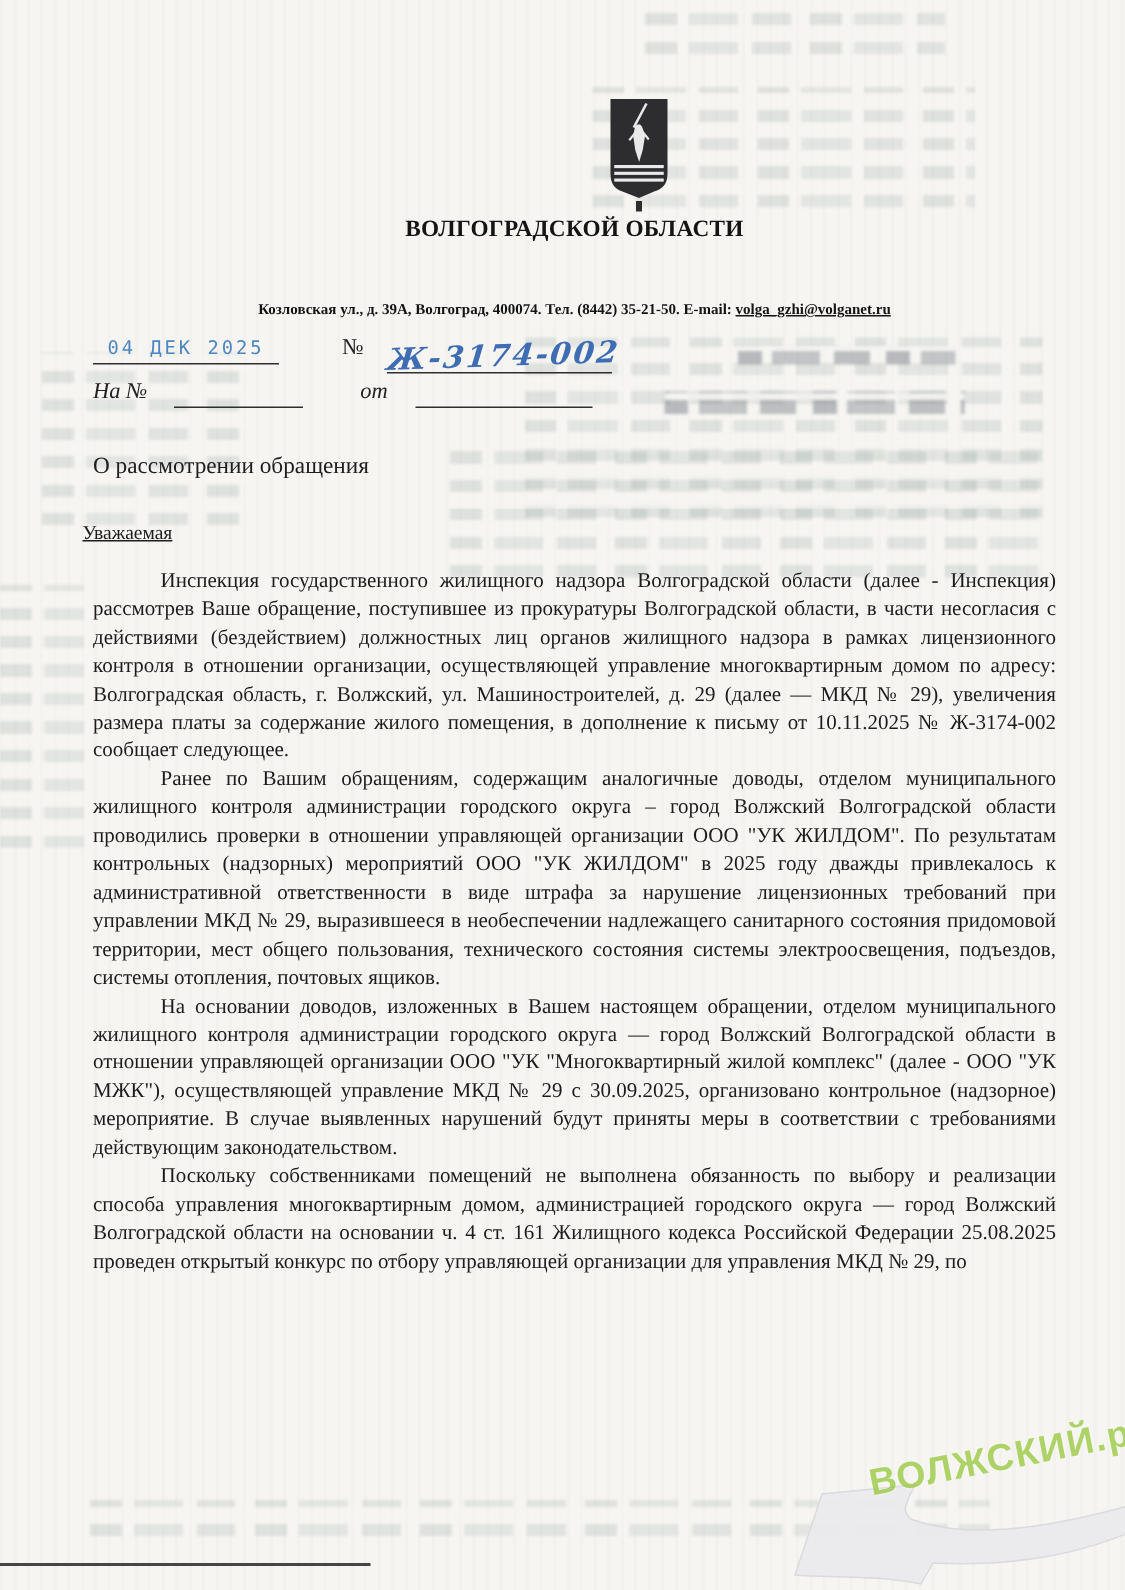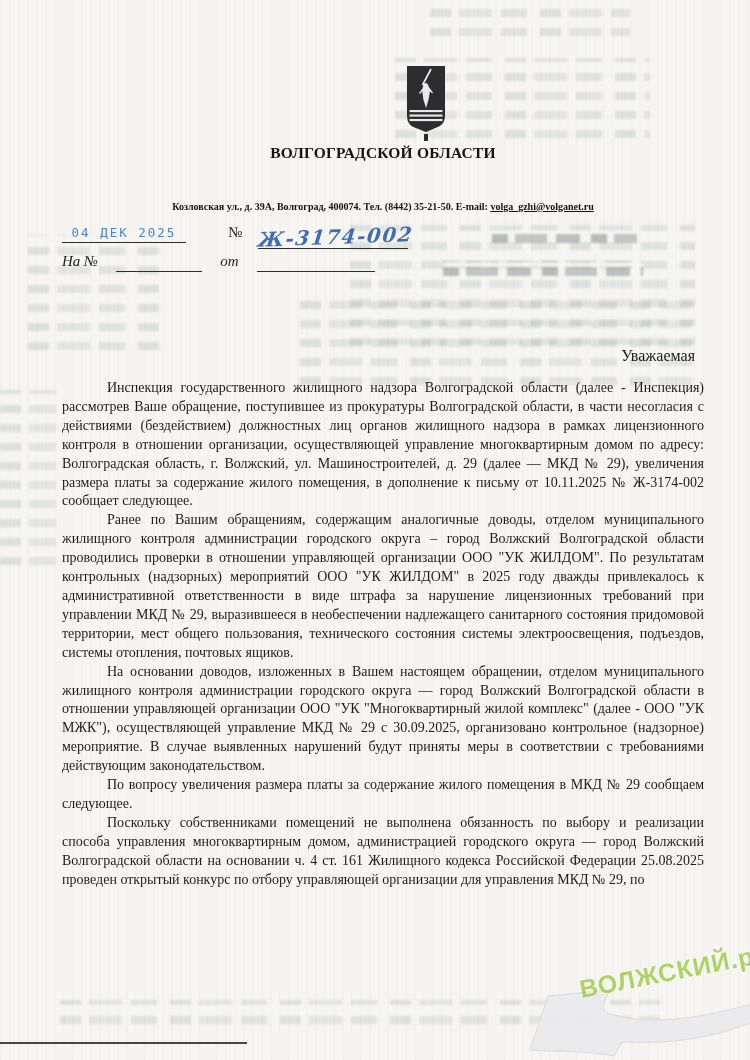--- a/index.html
+++ b/index.html
@@ -66,27 +66,27 @@
   .handwritten{
     position:absolute;left:0;right:0;bottom:-1px;
     font-family:"DejaVu Serif", serif;font-style:italic;font-weight:bold;
     font-size:20px;color:#3e6db4;letter-spacing:1.5px;
     transform:rotate(-2deg) skewX(-8deg);white-space:nowrap;
   }
   .ref-row2{margin-top:4px;font-style:italic;}
   .na-label{padding-bottom:1px;}
   .blank{display:inline-block;border-bottom:1.6px solid #2e2e2e;height:18px;}
   .blank.w1{width:86px;margin-left:8px;}
-  .ot-label{margin-left:8px;padding-bottom:1px;}
+  .ot-label{margin-left:28px;padding-bottom:1px;}
   .blank.w2{width:118px;margin-left:8px;}
   
   .subject{position:absolute;left:62px;top:302px;z-index:2;font-size:15.5px;color:#1d1d1d;}
   .salutation{
     position:absolute;left:55px;top:347px;width:640px;z-index:2;
-    text-align:right;font-size:16px;color:#1d1d1d;
+    text-align:left;font-size:13px;color:#1d1d1d;text-decoration:underline;
   }
   .body-text{
     position:absolute;left:62px;top:379px;width:642px;z-index:2;
     font-size:14px;line-height:18.9px;color:#1c1c1c;
   }
   .body-text p{margin:0;text-indent:45px;text-align:justify;}
   
   .bottom-rule{position:absolute;left:0;top:1042px;width:247px;height:2px;background:#454545;z-index:2;}
   
   .wm-swoosh{position:absolute;left:524px;top:988px;z-index:3;}
@@ -140,27 +140,27 @@
         </span>
     </div>
     <div class="ref-row ref-row2">
       <span class="na-label">На №</span>
       <span class="blank w1"></span>
       <span class="ot-label">от</span>
       <span class="blank w2"></span>
     </div>
   </div>
 
+  <div class="subject">О рассмотрении обращения</div>
   <div class="salutation">Уважаемая</div>
 
   <div class="body-text">
     <p>Инспекция государственного жилищного надзора Волгоградской области (далее - Инспекция) рассмотрев Ваше обращение, поступившее из прокуратуры Волгоградской области, в части несогласия с действиями (бездействием) должностных лиц органов жилищного надзора в рамках лицензионного контроля в отношении организации, осуществляющей управление многоквартирным домом по адресу: Волгоградская область, г. Волжский, ул. Машиностроителей, д. 29 (далее — МКД № 29), увеличения размера платы за содержание жилого помещения, в дополнение к письму от 10.11.2025 № Ж-3174-002 сообщает следующее.</p>
     <p>Ранее по Вашим обращениям, содержащим аналогичные доводы, отделом муниципального жилищного контроля администрации городского округа – город Волжский Волгоградской области проводились проверки в отношении управляющей организации ООО "УК ЖИЛДОМ". По результатам контрольных (надзорных) мероприятий ООО "УК ЖИЛДОМ" в 2025 году дважды привлекалось к административной ответственности в виде штрафа за нарушение лицензионных требований при управлении МКД № 29, выразившееся в необеспечении надлежащего санитарного состояния придомовой территории, мест общего пользования, технического состояния системы электроосвещения, подъездов, системы отопления, почтовых ящиков.</p>
     <p>На основании доводов, изложенных в Вашем настоящем обращении, отделом муниципального жилищного контроля администрации городского округа — город Волжский Волгоградской области в отношении управляющей организации ООО "УК "Многоквартирный жилой комплекс" (далее - ООО "УК МЖК"), осуществляющей управление МКД № 29 с 30.09.2025, организовано контрольное (надзорное) мероприятие. В случае выявленных нарушений будут приняты меры в соответствии с требованиями действующим законодательством.</p>
-    <p>По вопросу увеличения размера платы за содержание жилого помещения в МКД № 29 сообщаем следующее.</p>
     <p>Поскольку собственниками помещений не выполнена обязанность по выбору и реализации способа управления многоквартирным домом, администрацией городского округа — город Волжский Волгоградской области на основании ч. 4 ст. 161 Жилищного кодекса Российской Федерации 25.08.2025 проведен открытый конкурс по отбору управляющей организации для управления МКД № 29, по</p>
   </div>
 
   <div class="bottom-rule"></div>
 
   <div class="wm-swoosh">
     <svg width="230" height="72" viewBox="0 0 230 72">
       <path d="M6 62 L24 8 L86 2 C80 14 76 20 84 25 C120 38 170 32 228 16 L228 34 C185 52 140 56 98 54 L90 68 C60 62 30 64 6 62 Z" fill="#ebebee" stroke="#d9d9de" stroke-width="1" opacity="0.95"></path>
     </svg>
   </div>

